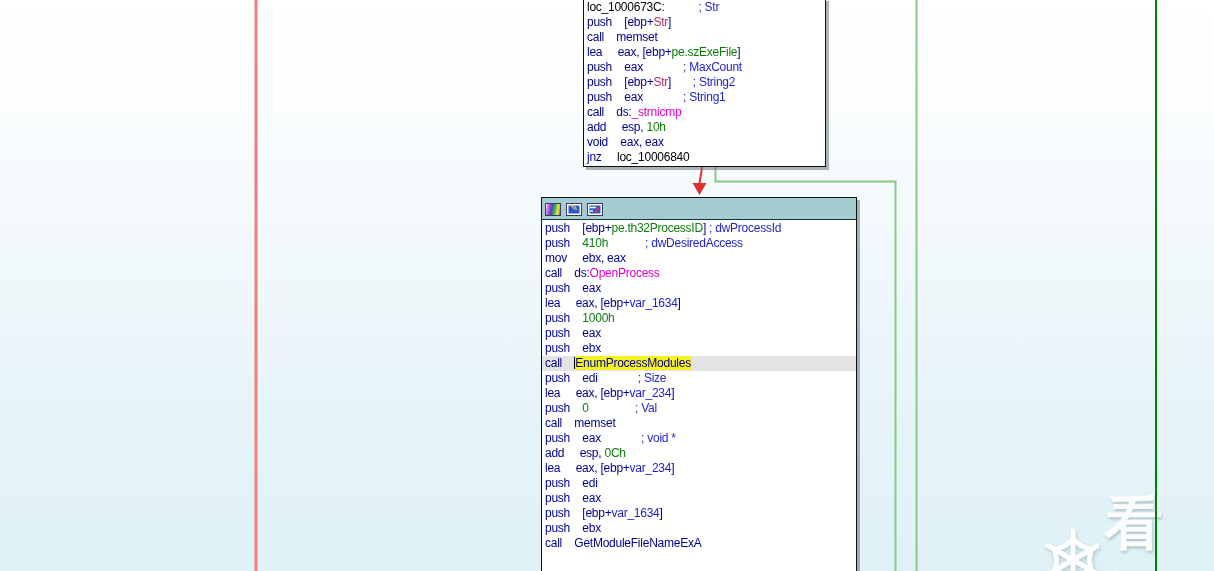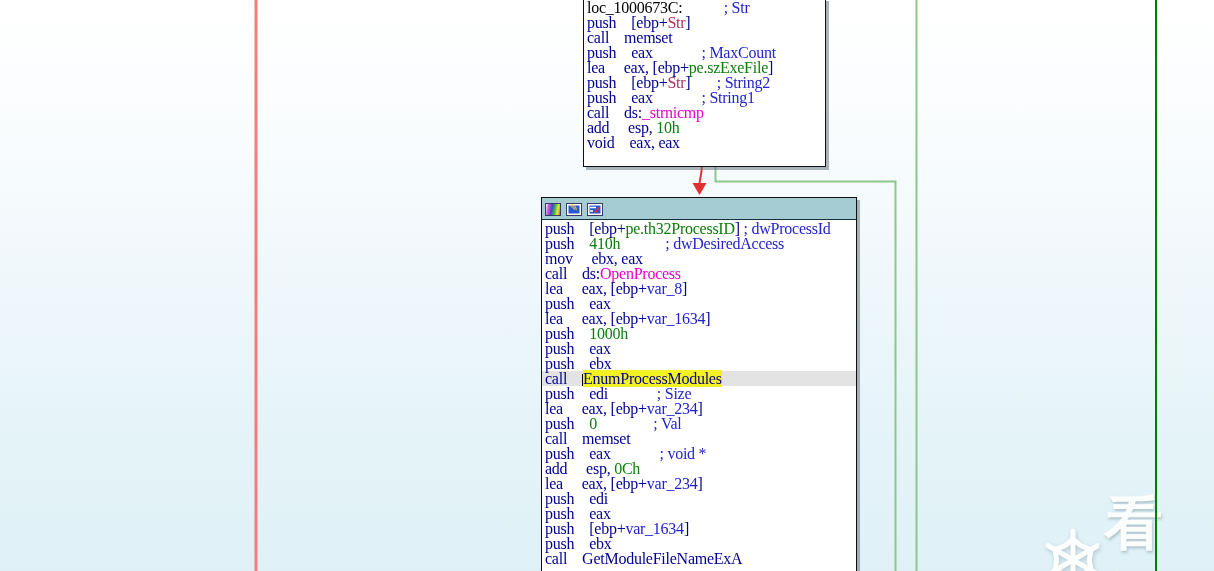--- a/index.html
+++ b/index.html
@@ -23,21 +23,21 @@
     display:flex;align-items:center;gap:5px;padding:1px 0 0 3px;
   }
   .nicon{width:16px;height:13px;box-sizing:border-box;border:1px solid #3a3a66;
     display:flex;align-items:center;justify-content:center;overflow:hidden;}
   .nicon.rainbow{background:linear-gradient(100deg,#ffffff 0%,#d45fd4 18%,#4343cf 42%,#3ec23e 63%,#efe93c 82%,#d94040 100%);}
   .nicon.blue{background:#2858d8;box-shadow:inset 0 0 0 1.5px #ffffff;}
   .pencil-glyph{color:#ffd84a;font-size:10px;line-height:10px;transform:translateY(-1px);}
   .code{padding-top:1px;}
   .line{
     white-space:pre;height:15px;line-height:15px;
-    font-family:Liberation Serif, serif;font-size:16px;letter-spacing:-0.25px;
+    font-family:Liberation Sans, sans-serif;font-size:12px;letter-spacing:-0.25px;
     padding-left:3px;
   }
   .line.selected{background:var(--selected_row_bg);}
   .tk-ins{color:var(--instruction);}
   .tk-pl{color:var(--instruction);}
   .tk-fn{color:var(--instruction);}
   .tk-cmt{color:var(--comment);}
   .tk-num{color:var(--number);}
   .tk-imp{color:var(--import_name);}
   .tk-stk{color:var(--stack_var);text-align:center;}
@@ -105,27 +105,28 @@
     </g>
   </svg>
   <div id="wm-text">看雪</div>
 </div>
 
 <div class="bblock" style="left:583px;top:-2px;width:243px;height:169px;">
   <div class="code">
       <div class="line"><span class="tk-loc">loc_1000673C:</span><span class="tk-pl">           </span><span class="tk-cmt">; Str</span></div>
       <div class="line"><span class="tk-ins">push    [ebp+</span><span class="tk-stk">Str</span><span class="tk-ins">]</span></div>
       <div class="line"><span class="tk-ins">call    </span><span class="tk-fn">memset</span></div>
+      <div class="line"><span class="tk-ins">lea     eax, [ebp+</span><span class="tk-mem">pe.szExeFile</span><span class="tk-ins">]</span></div>
       <div class="line"><span class="tk-ins">push    eax</span><span class="tk-pl">             </span><span class="tk-cmt">; MaxCount</span></div>
-      <div class="line"><span class="tk-ins">lea     eax, [ebp+</span><span class="tk-mem">pe.szExeFile</span><span class="tk-ins">]</span></div>
       <div class="line"><span class="tk-ins">push    [ebp+</span><span class="tk-stk">Str</span><span class="tk-ins">]</span><span class="tk-pl">       </span><span class="tk-cmt">; String2</span></div>
       <div class="line"><span class="tk-ins">push    eax</span><span class="tk-pl">             </span><span class="tk-cmt">; String1</span></div>
       <div class="line"><span class="tk-ins">call    ds:</span><span class="tk-imp">_strnicmp</span></div>
       <div class="line"><span class="tk-ins">add     esp, </span><span class="tk-num">10h</span></div>
       <div class="line"><span class="tk-ins">void    eax, eax</span></div>
+      <div class="line"><span class="tk-ins">jnz     </span><span class="tk-loc">loc_10006840</span></div>
     </div>
 </div>
 
 <div class="bblock" style="left:541px;top:197px;width:316px;height:398px;">
   <div class="node-header">
     <div class="nicon rainbow"></div>
     <div class="nicon blue">
         <span class="pencil-glyph">✎</span>
       </div>
     <div class="nicon blue">
@@ -135,21 +136,20 @@
         <path d="M10.5,2 L6,7" stroke="#e03030" stroke-width="1.5" fill="none"></path>
         <path d="M5,8 L6.5,4.5 L9,7 Z" fill="#e03030"></path>
       </svg>
     </div>
   </div>
   <div class="code">
       <div class="line"><span class="tk-ins">push    [ebp+</span><span class="tk-mem">pe.th32ProcessID</span><span class="tk-ins">] </span><span class="tk-cmt">; dwProcessId</span></div>
       <div class="line"><span class="tk-ins">push    </span><span class="tk-num">410h</span><span class="tk-pl">            </span><span class="tk-cmt">; dwDesiredAccess</span></div>
       <div class="line"><span class="tk-ins">mov     ebx, eax</span></div>
       <div class="line"><span class="tk-ins">call    ds:</span><span class="tk-imp">OpenProcess</span></div>
-      <div class="line"><span class="tk-ins">lea     eax, [ebp+</span><span class="tk-var">var_8</span><span class="tk-ins">]</span></div>
       <div class="line"><span class="tk-ins">push    eax</span></div>
       <div class="line"><span class="tk-ins">lea     eax, [ebp+</span><span class="tk-var">var_1634</span><span class="tk-ins">]</span></div>
       <div class="line"><span class="tk-ins">push    </span><span class="tk-num">1000h</span></div>
       <div class="line"><span class="tk-ins">push    eax</span></div>
       <div class="line"><span class="tk-ins">push    ebx</span></div>
       <div class="line selected"><span class="tk-ins">call    </span><span class="tk-caret"></span><span class="tk-hl">EnumProcessModules</span></div>
       <div class="line"><span class="tk-ins">push    edi</span><span class="tk-pl">             </span><span class="tk-cmt">; Size</span></div>
       <div class="line"><span class="tk-ins">lea     eax, [ebp+</span><span class="tk-var">var_234</span><span class="tk-ins">]</span></div>
       <div class="line"><span class="tk-ins">push    </span><span class="tk-num">0</span><span class="tk-pl">               </span><span class="tk-cmt">; Val</span></div>
       <div class="line"><span class="tk-ins">call    </span><span class="tk-fn">memset</span></div>

